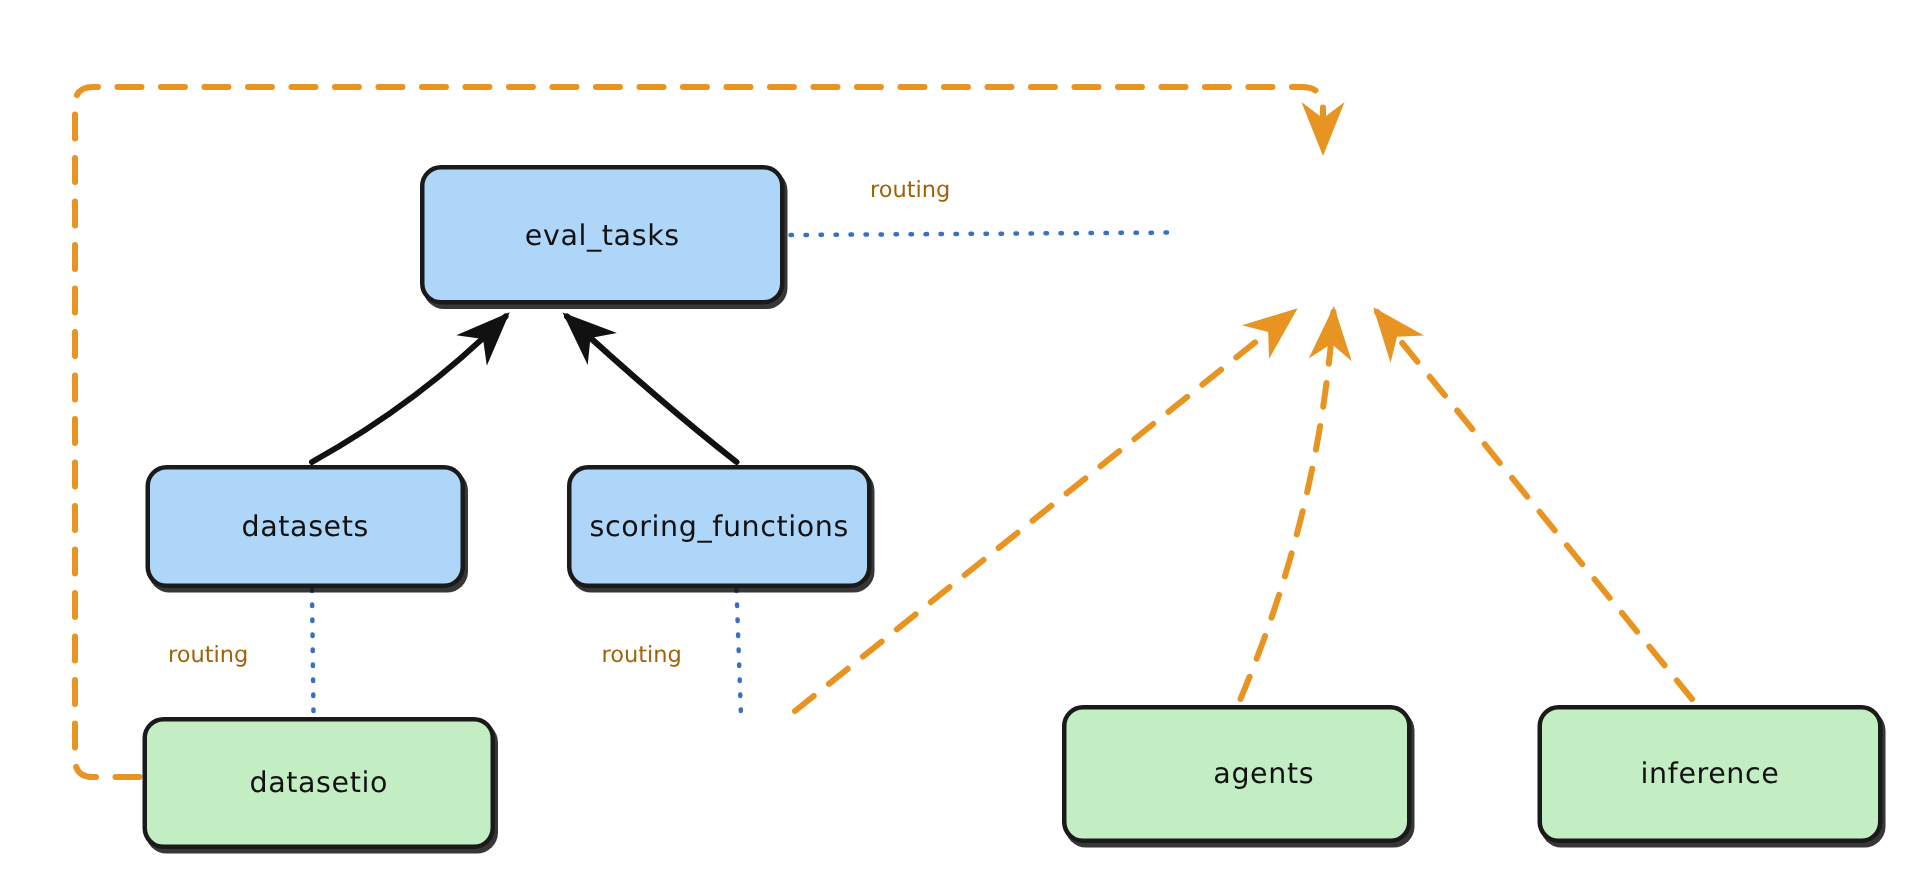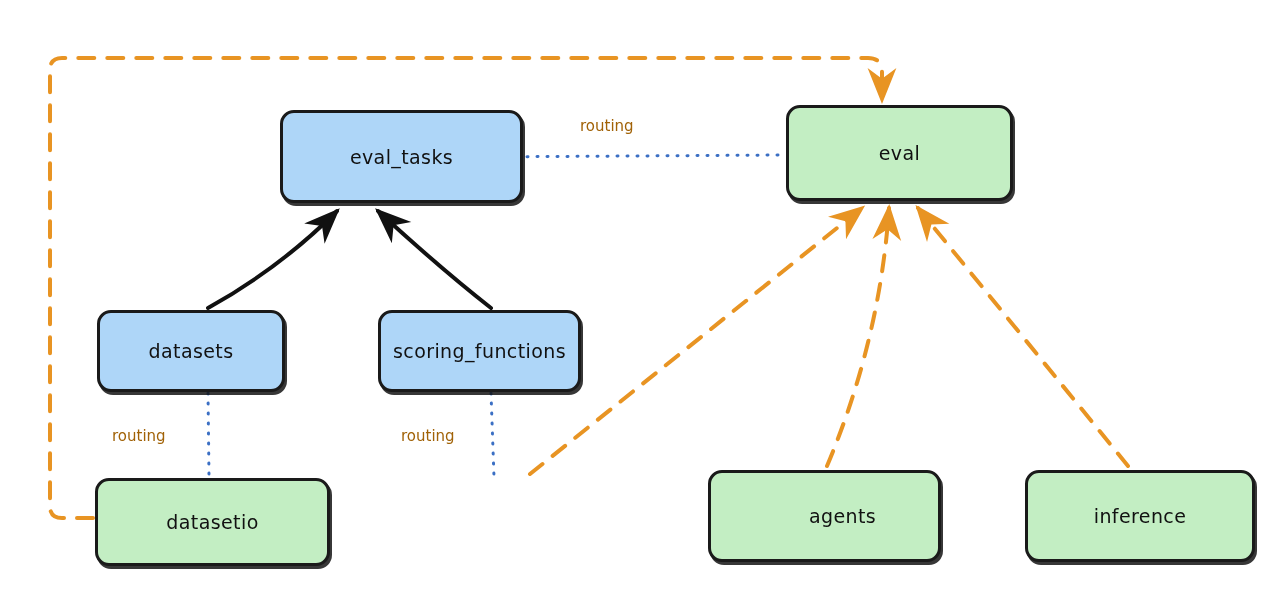--- a/index.html
+++ b/index.html
@@ -92,25 +92,22 @@
 
     <path d="M 827 466 Q 880 340 889 208" fill="none" stroke="#e89423" stroke-width="4" stroke-linecap="round" stroke-dasharray="16 13" marker-end="url(#arrow-orange)"></path>
 
     <path d="M 1128 466 L 918 208" fill="none" stroke="#e89423" stroke-width="4" stroke-linecap="round" stroke-dasharray="16 13" marker-end="url(#arrow-orange)"></path>
   </svg>
 
   <div class="node api" style="left:232px; top:110px; width:243px; height:93px;margin-left:48px;">
     <span class="node-label">eval_tasks</span>
   </div>
 
-  <div class="node provider" style="left:786px; top:105px; width:227px; height:96px;">
-    <span class="node-label">eval</span>
-  </div>
 
-  <div class="node api" style="left:97px; top:310px; width:188px; height:82px;">
+  <div class="node api" style="left:97px; top:310px; width:213px; height:82px;">
     <span class="node-label">datasets</span>
   </div>
 
   <div class="node api" style="left:378px; top:310px; width:203px; height:82px;">
     <span class="node-label">scoring_functions</span>
   </div>
 
   <div class="node provider" style="left:95px; top:478px; width:235px; height:88px;">
     <span class="node-label">datasetio</span>
   </div>

